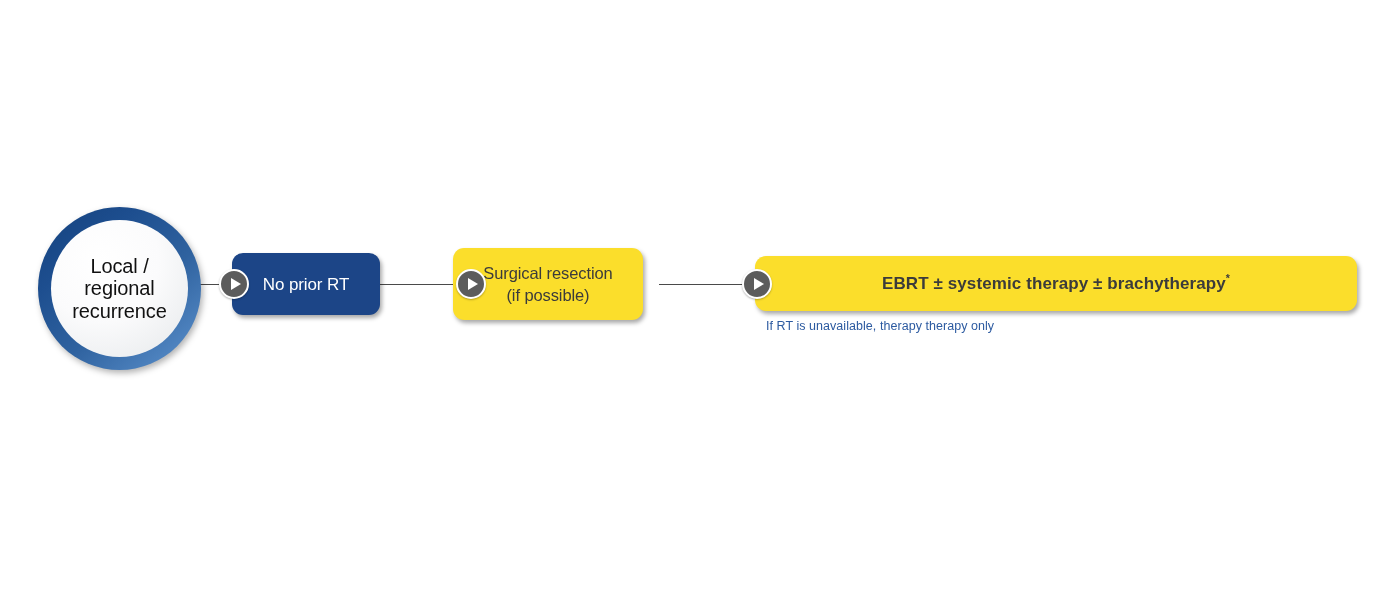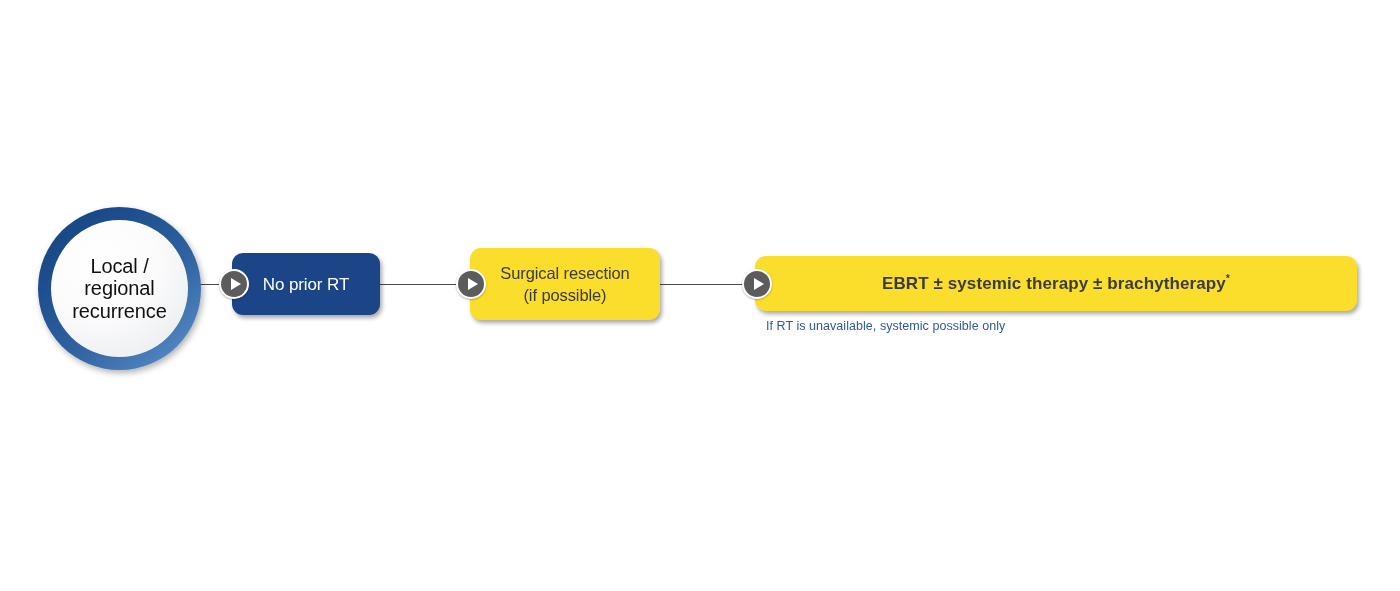--- a/index.html
+++ b/index.html
@@ -173,28 +173,28 @@
   </div>
 
   <div class="node-box box-blue" style="left:232px; top:253px; width:148px; height:62px;">
     <div class="node-label">No prior RT</div>
   </div>
 
   <div class="arrow-node" style="left:456px; top:269px;">
     <span class="tri"></span>
   </div>
 
-  <div class="node-box box-yellow" style="left:470px; top:248px; width:190px; height:72px;text-align:center;">
+  <div class="node-box box-yellow" style="left:453px; top:248px; width:190px; height:72px;text-align:center;">
     <div class="node-label">Surgical resection
 (if possible)</div>
   </div>
 
   <div class="arrow-node" style="left:742px; top:269px;">
     <span class="tri"></span>
   </div>
 
   <div class="node-box box-yellow wide" style="left:755px; top:256px; width:602px; height:55px;font-weight:bold;">
     <div class="node-label"><span>EBRT  ±  systemic therapy  ±  brachytherapy</span><span class="sup">*</span></div>
   </div>
 
-  <div class="footnote" style="left:766px; top:319px;">If RT is unavailable, systemic possible only</div>
+  <div class="footnote" style="left:766px; top:319px;">If RT is unavailable, therapy therapy only</div>
 
 </div>
 
 </body></html>

